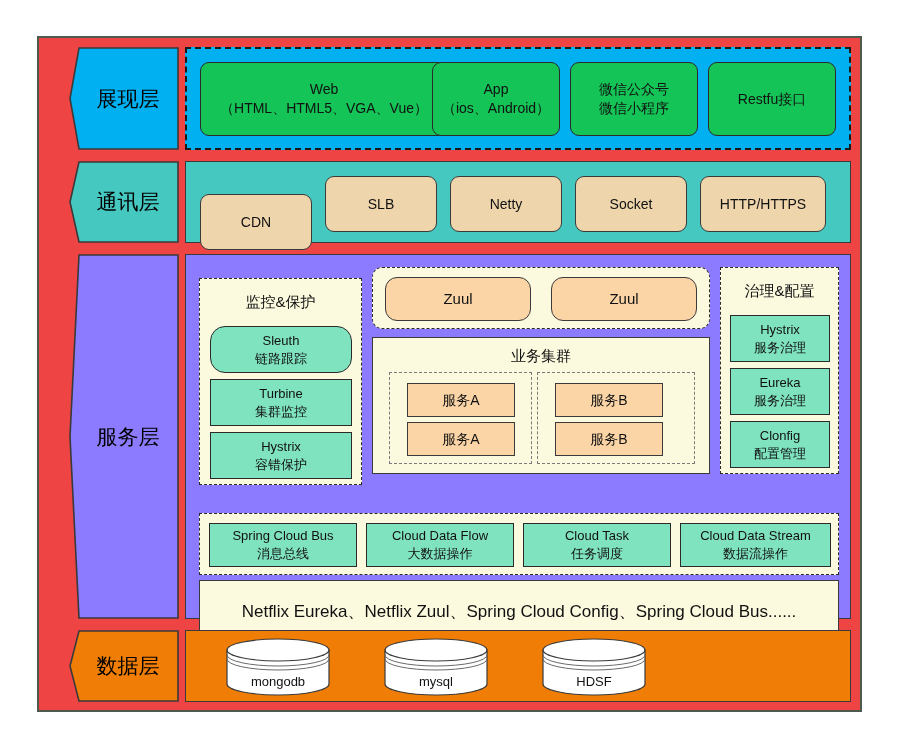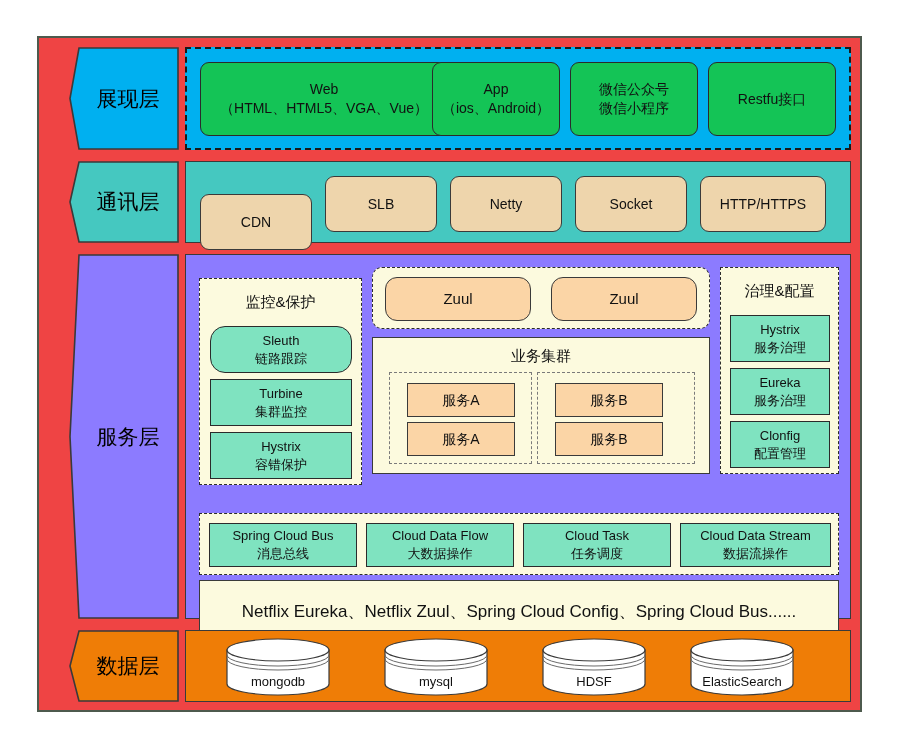--- a/index.html
+++ b/index.html
@@ -346,24 +346,15 @@
     <div class="cyl" style="left:355px; top:7px; width:106px; height:58px;">
       <svg viewBox="0 0 106 58" width="106" height="58">
         <path d="M2,12 L2,46 A51,11 0 0 0 104,46 L104,12 Z" fill="#ffffff" stroke="#3a3a3a" stroke-width="1.2"></path>
         <ellipse cx="53" cy="12" rx="51" ry="11" fill="#ffffff" stroke="#3a3a3a" stroke-width="1.2"></ellipse>
         <path d="M2,17 A51,11 0 0 0 104,17" fill="none" stroke="#6a6a6a" stroke-width="1"></path>
         <path d="M2,21 A51,11 0 0 0 104,21" fill="none" stroke="#6a6a6a" stroke-width="1"></path>
       </svg>
       <div class="cyl-label" style="top:36px;">HDSF</div>
     </div>
 
-    <div class="cyl" style="left:503px; top:7px; width:106px; height:58px;">
-      <svg viewBox="0 0 106 58" width="106" height="58">
-        <path d="M2,12 L2,46 A51,11 0 0 0 104,46 L104,12 Z" fill="#ffffff" stroke="#3a3a3a" stroke-width="1.2"></path>
-        <ellipse cx="53" cy="12" rx="51" ry="11" fill="#ffffff" stroke="#3a3a3a" stroke-width="1.2"></ellipse>
-        <path d="M2,17 A51,11 0 0 0 104,17" fill="none" stroke="#6a6a6a" stroke-width="1"></path>
-        <path d="M2,21 A51,11 0 0 0 104,21" fill="none" stroke="#6a6a6a" stroke-width="1"></path>
-      </svg>
-      <div class="cyl-label" style="top:36px;">ElasticSearch</div>
-    </div>
   </div>
 
 </div>
 
 </body></html>

